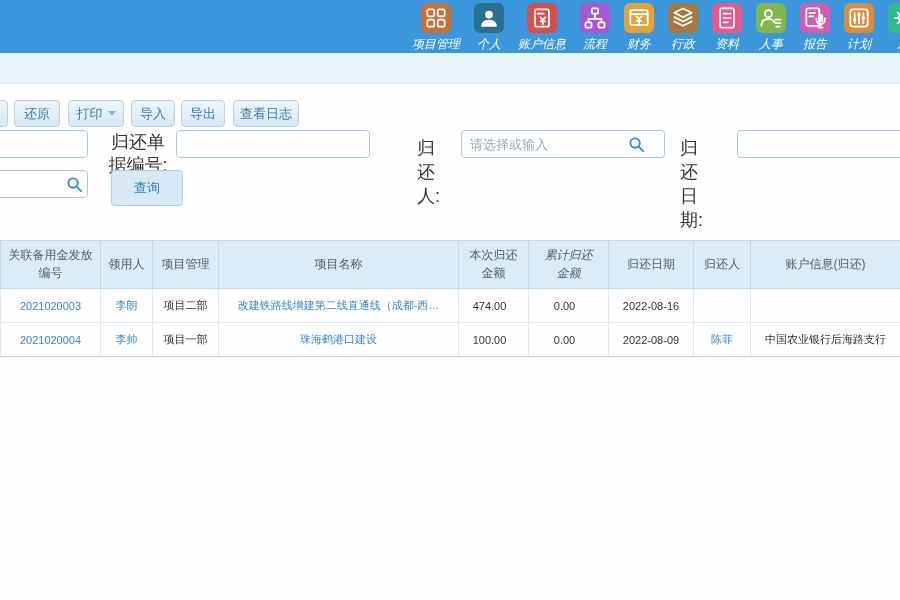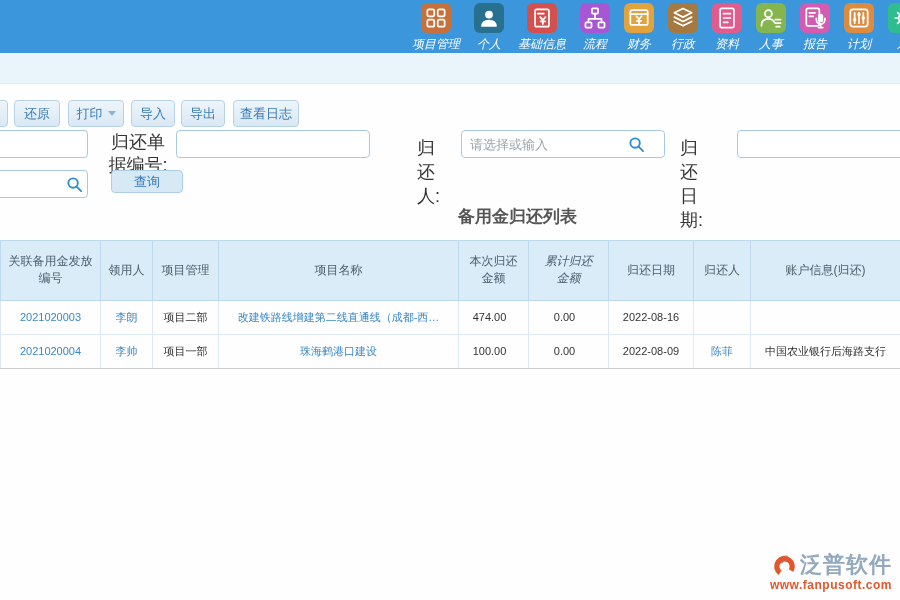--- a/index.html
+++ b/index.html
@@ -41,42 +41,42 @@
   .filters { position:absolute; top:0; left:0; }
   .f-label { position:absolute; font-size:18px; color:#333; }
   .f-input {
     position:absolute; height:28px; border:1px solid #a9c9e2; border-radius:4px;
     background:#fff; font-size:13px; color:#333; padding:0 26px 0 8px; outline:none;
     font-family:"Liberation Sans","DejaVu Sans",sans-serif;
   }
   .f-input::placeholder { color:#9aa5ad; }
   .search-ic { position:absolute; cursor:pointer; }
   .btn-query {
-    position:absolute; left:111px; top:170px; width:72px; height:23px;
+    position:absolute; left:111px; top:170px; width:72px; height:36px;
     border:1px solid #aecde6; border-radius:4px; background:#d8e9f6;
     color:#3579b8; font-size:13px; display:flex; align-items:center; justify-content:center; cursor:pointer;
   }
   
   .list-title {
     position:absolute; top:205px; left:380px; width:275px; text-align:center;
     font-size:17px; font-weight:bold; color:#555;
   }
   
   table.grid { position:absolute; top:240px; left:0; width:900px; border-collapse:collapse; table-layout:fixed; }
   table.grid th {
     background:#d9ecf8; border:1px solid #bdd9ec; color:#4e5d6c;
     font-size:12px; font-weight:normal; height:48px; line-height:1.45; vertical-align:middle; text-align:center;
   }
   table.grid td {
     border:1px solid #dce9f4; font-size:11px; color:#333; height:34px;
     text-align:center; vertical-align:middle; overflow:hidden; white-space:nowrap; text-overflow:ellipsis;
   }
   table.grid tr:last-child td { border-bottom:1px solid #ccc; }
   td.num { text-align:right; padding-right:8px; }
-  th.pad-sm { padding:12px 4px;margin-top:40px; } th.pad-md { padding:0 10px; } th.pad-lg { padding:4px 14px;font-style:italic; }
+  th.pad-sm { padding:0 4px;margin-top:40px; } th.pad-md { padding:0 10px; } th.pad-lg { padding:4px 14px;font-style:italic; }
   a.lnk { color:#3a87c8; text-decoration:none; cursor:pointer; }
   
   .brand { position:absolute; right:8px; top:550px; text-align:right; }
   .brand-row { display:flex; align-items:center; justify-content:flex-end; gap:2px; }
   .brand-name { font-size:22px; font-weight:bold; color:#93a9bd; letter-spacing:1px; }
   .brand-url { font-size:12px; font-weight:bold; color:#e4572e; letter-spacing:0.5px; margin-top:-2px; }
 </style>
 </head>
 <body>
 
@@ -108,21 +108,21 @@
     <div class="nav-item">
       <span class="nav-icon c-ji">
         <svg width="26" height="26" viewBox="0 0 30 30">
             <g class="s">
               <rect x="7" y="5" width="16" height="20" rx="2"></rect>
               <path d="M10 10 H17"></path>
               <path d="M13 14 L16 17.5 L19 14 M16 17.5 V22 M13.5 19 H18.5"></path>
             </g>
           </svg>
       </span>
-      <span class="nav-label">基础信息</span>
+      <span class="nav-label">账户信息</span>
     </div>
     <div class="nav-item">
       <span class="nav-icon c-lc">
         <svg width="26" height="26" viewBox="0 0 30 30">
             <g class="s">
               <rect x="11.5" y="4" width="7" height="6" rx="1"></rect>
               <rect x="4" y="20" width="7" height="6" rx="1"></rect>
               <rect x="19" y="20" width="7" height="6" rx="1"></rect>
               <path d="M15 10 V16 M7.5 16 H22.5 M7.5 16 V20 M22.5 16 V20"></path>
             </g>
@@ -260,21 +260,20 @@
     <input class="f-input" style="left: -60px; top: 170px; width: 148px;">
     <svg class="search-ic" style="left:66px;top:176px" width="17" height="17" viewBox="0 0 18 18">
       <circle cx="7.5" cy="7.5" r="5" fill="none" stroke="#2e8fd0" stroke-width="2"></circle>
       <path d="M11.5 11.5 L16 16" stroke="#2e8fd0" stroke-width="2" stroke-linecap="round"></path>
     </svg>
     <div class="btn-query">
       <span>查询</span>
     </div>
   </div>
 
-  <div class="list-title">备用金归还列表</div>
 
   <table class="grid">
     <colgroup>
       <col style="width:100px">
         <col style="width:52px">
         <col style="width:66px">
         <col style="width:240px">
       <col style="width:70px">
         <col style="width:80px">
         <col style="width:85px">
@@ -311,24 +310,14 @@
       <td><a class="lnk">珠海鹤港口建设</a></td>
       <td class="num">100.00</td>
       <td class="num">0.00</td>
       <td>2022-08-09</td>
       <td><a class="lnk">陈菲</a></td>
       <td>中国农业银行后海路支行</td>
     </tr>
   </tbody>
     </table>
 
-  <div class="brand">
-    <div class="brand-row">
-      <svg width="27" height="27" viewBox="0 0 28 28">
-        <path d="M4 12 Q8 2 18 4 L12 12 Z" fill="#93a9bd"></path>
-        <circle cx="14" cy="15" r="8" fill="none" stroke="#e4572e" stroke-width="5.5" stroke-dasharray="37 14" transform="rotate(125 14 15)"></circle>
-      </svg>
-      <span class="brand-name">泛普软件</span>
-    </div>
-    <div class="brand-url">www.fanpusoft.com</div>
-  </div>
 
 </div>
 
 </body></html>

